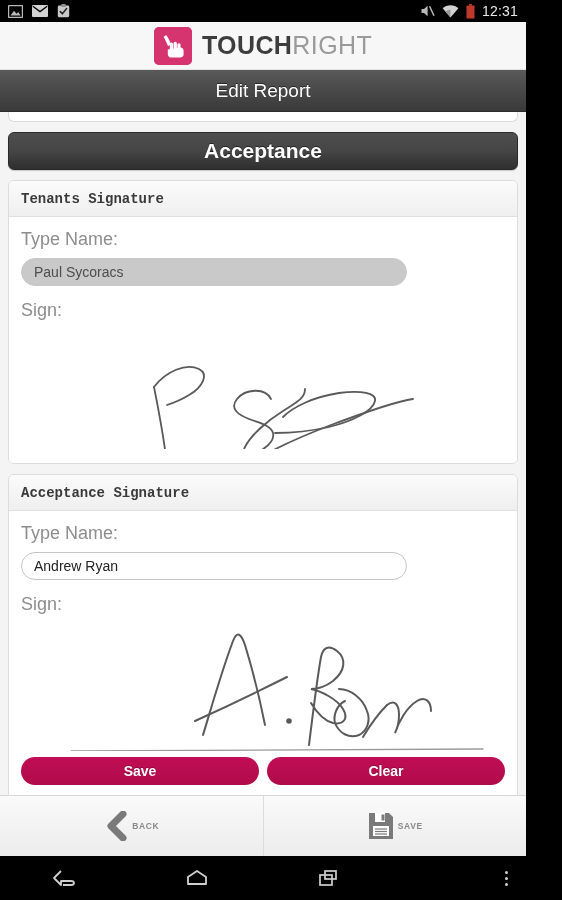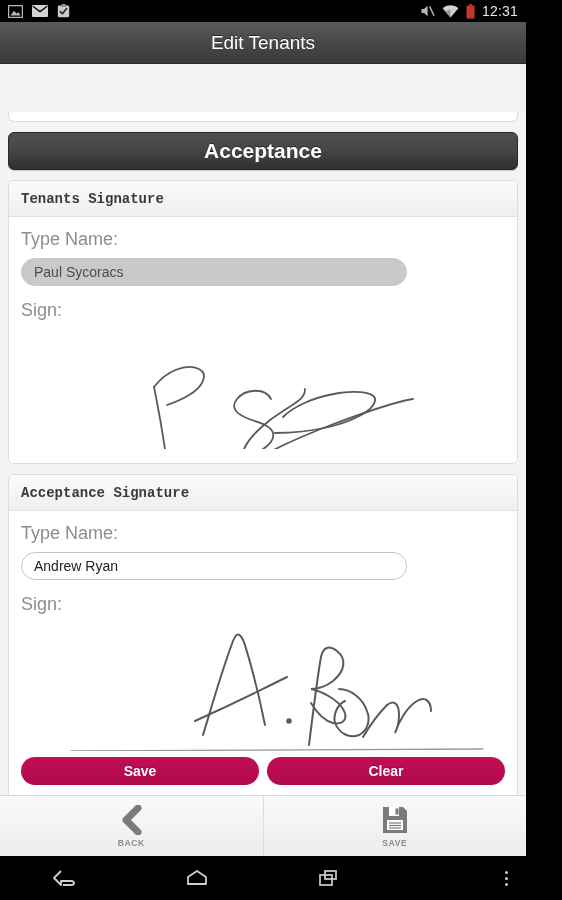--- a/index.html
+++ b/index.html
@@ -112,21 +112,21 @@
     text-shadow: 0 -1px 0 rgba(0,0,0,.25);
   }
 
   
   .toolbar {
     position: absolute; left: 0; right: 0; bottom: 44px; height: 61px;
     background: linear-gradient(to bottom, #fafafa 0%, #ececec 100%);
     border-top: 1px solid #d6d6d6; display: flex;
   }
   .tool {
-    flex: 1; display: flex; flex-direction: column;
+    flex: 1; display: flex; flex-direction: row;
     align-items: center; justify-content: center; gap: 3px;
     border-right: 1px solid #dcdcdc; position: relative;
   }
   .tool:last-child { border-right: none; }
   .tool-label { font-size: 8.5px; color: #8a8a8a; letter-spacing: .6px; font-weight: bold; }
 
   
   .navbar {
     position: absolute; left: 0; right: 0; bottom: 0; height: 44px;
     background: #000; display: flex; align-items: center;
@@ -166,23 +166,42 @@
         <path d="M8.5 12.4 L3.4 6.4 C4.8 5.3 6.6 4.7 8.5 4.7" fill="#9a9a9a"></path>
       </svg>
       <svg class="sb-icon" width="9" height="15" viewBox="0 0 9 15">
         <rect x="3" y="0" width="3" height="1.6" fill="#c0392b"></rect>
         <rect x="0.5" y="1.4" width="8" height="13.2" rx="0.8" fill="#c0392b"></rect>
       </svg>
       <span class="sb-clock">12:31</span>
     </div>
   </div>
 
+  <div class="brandbar">
+    <div class="brand-inner">
+      <div class="brand-mark">
+        <svg width="38" height="38" viewBox="0 0 38 38">
+          <rect width="38" height="38" rx="5" fill="#d6346f"></rect>
+          <g fill="#fff">
+            <path d="M12 8 C14.2 10.5 16 14 17 17.5 L14 19 C12.6 15.8 11.2 12.4 9.6 10 Z"></path>
+            <rect x="15.8" y="15.5" width="3.3" height="12.5" rx="1.6"></rect>
+            <rect x="19.6" y="14.8" width="3.3" height="13.2" rx="1.6"></rect>
+            <rect x="23.4" y="16.2" width="3.2" height="11.8" rx="1.6"></rect>
+            <path d="M26.4 20.5 C28.6 20.5 29.6 22 29.6 24.2 L29.6 27.6 C29.6 29.4 28 30.6 26.2 30.6 L17.6 30.6 C15.4 30.6 13.8 29 13.8 26.9 L13.8 22.5 Z"></path>
+          </g>
+        </svg>
+      </div>
+      <div class="brand-text">
+        <span class="b1">TOUCH</span><span class="b2">RIGHT</span>
+      </div>
+    </div>
+  </div>
 
   <div class="titlebar">
-    <span>Edit Tenants</span>
+    <span>Edit Report</span>
   </div>
 
   <div class="content">
 
     <div class="card-partial"></div>
 
     <div class="section-btn">
       <span>Acceptance</span>
     </div>
 

